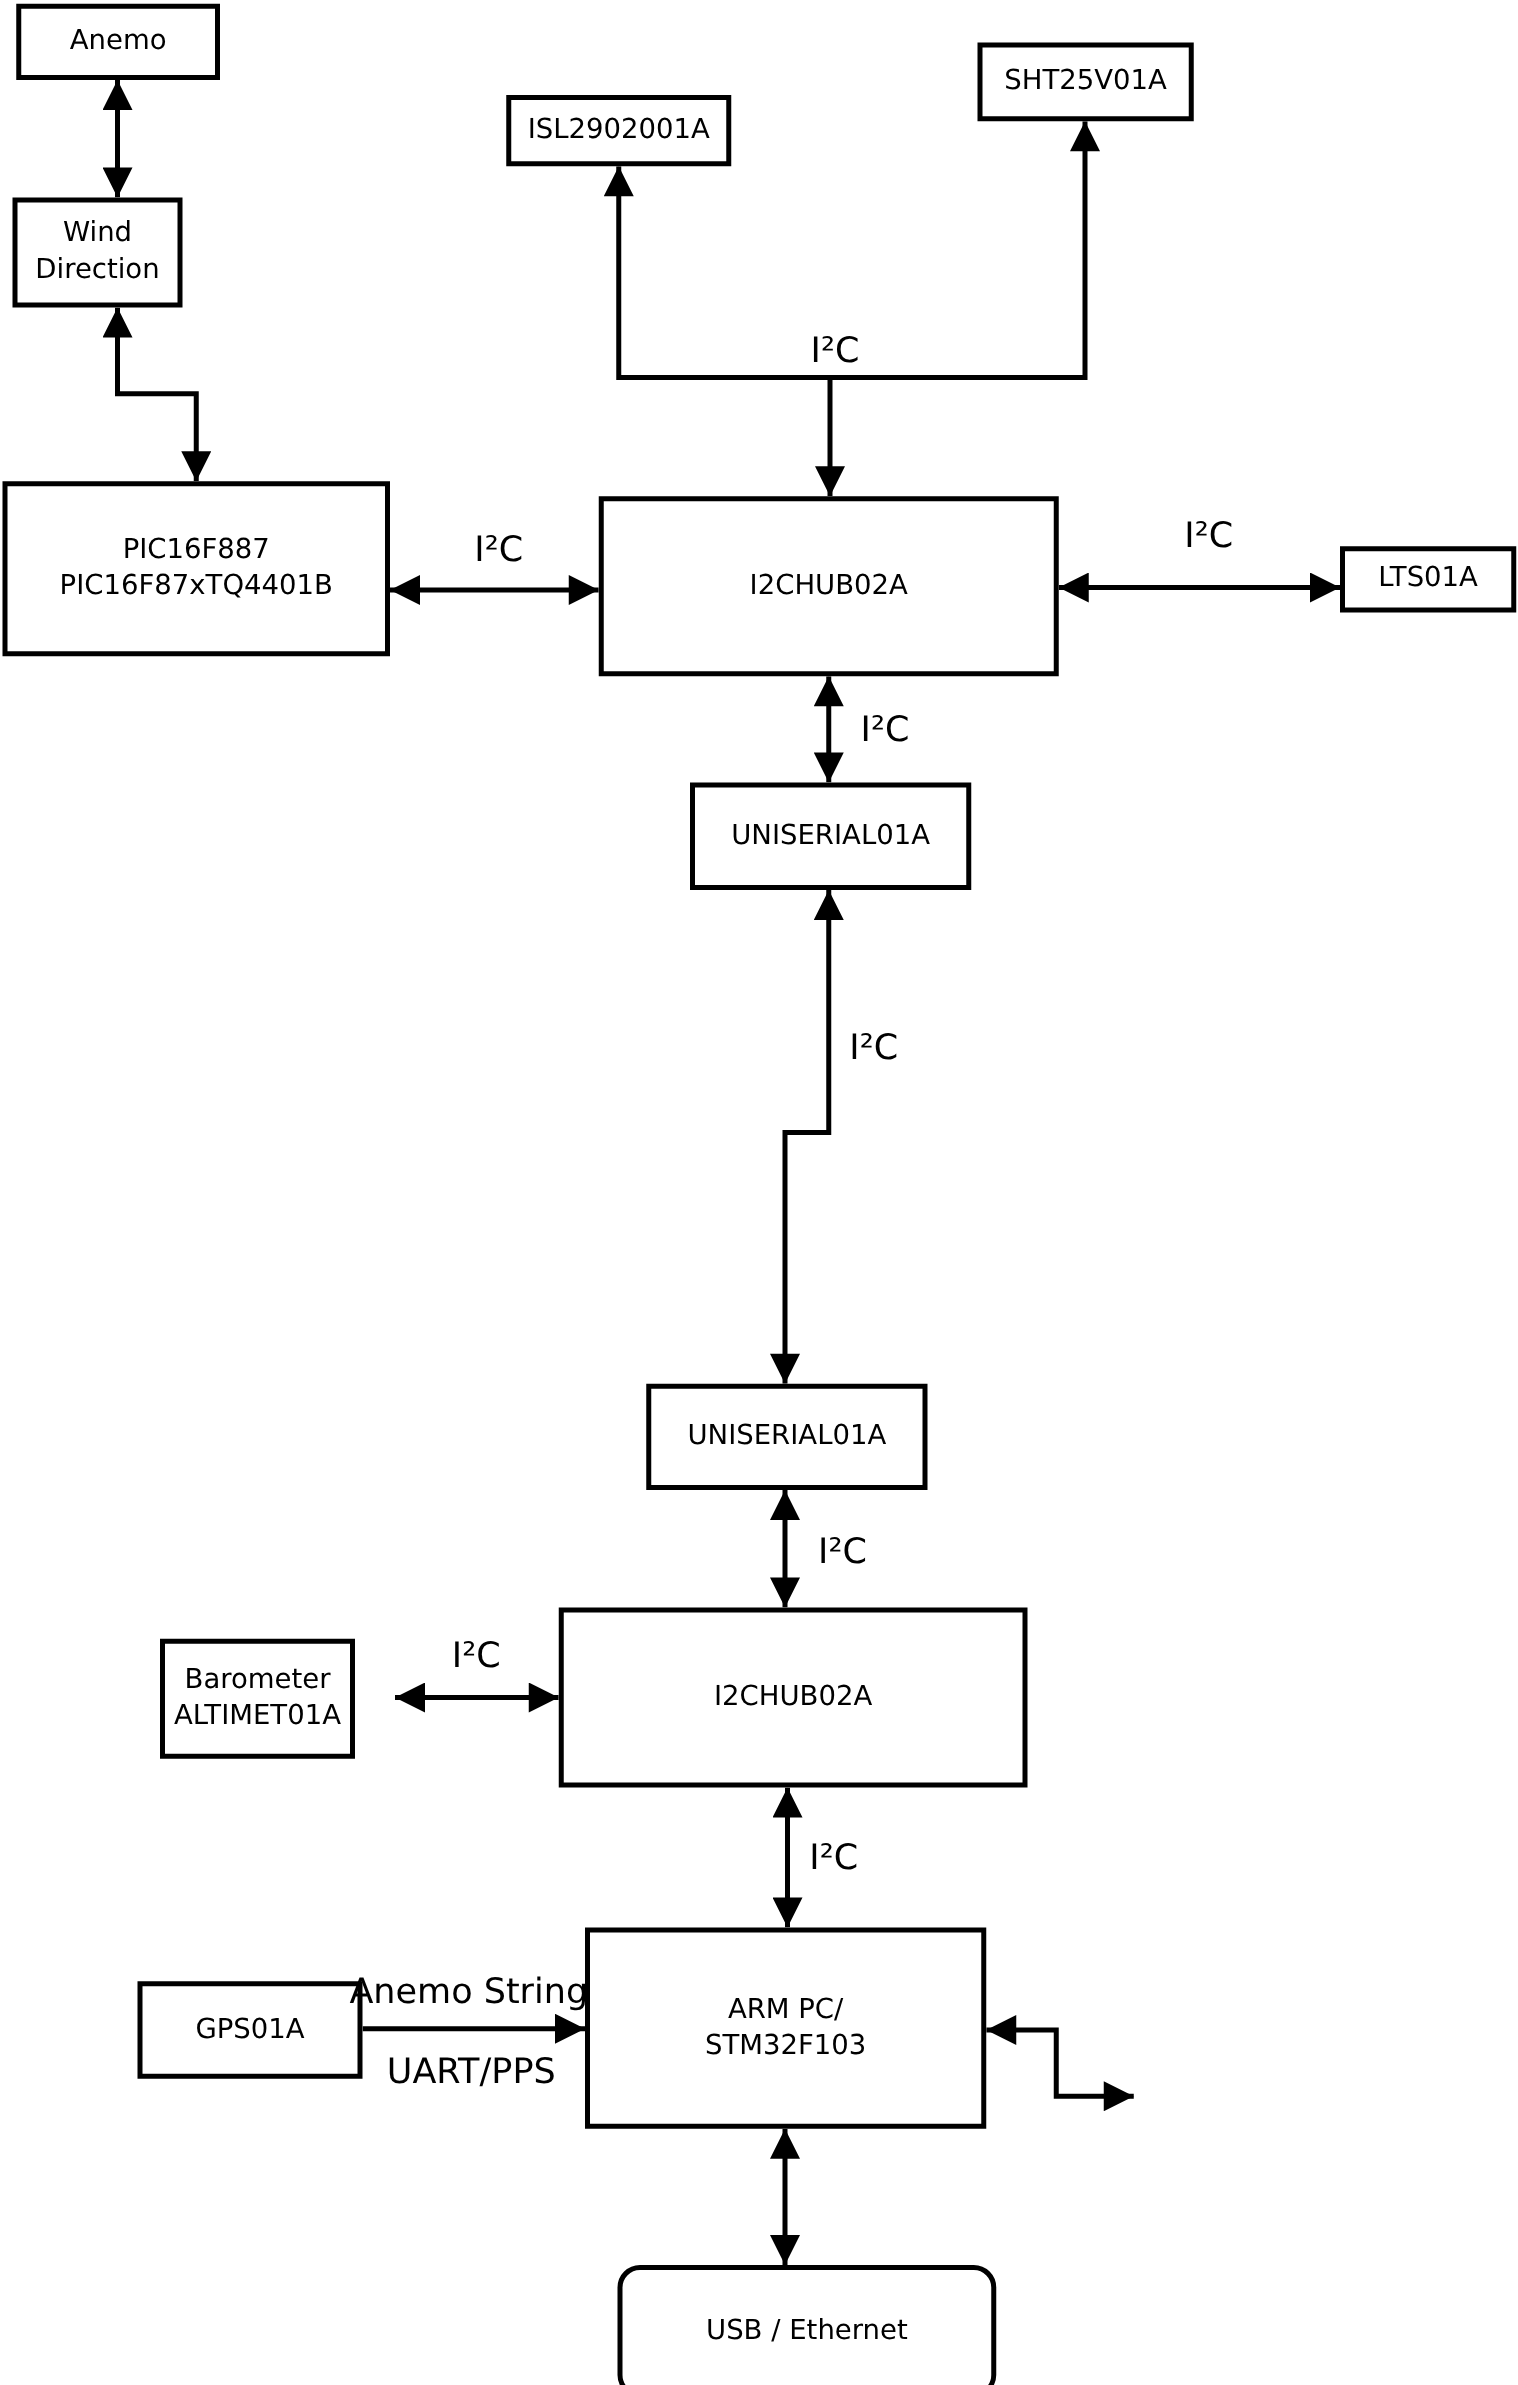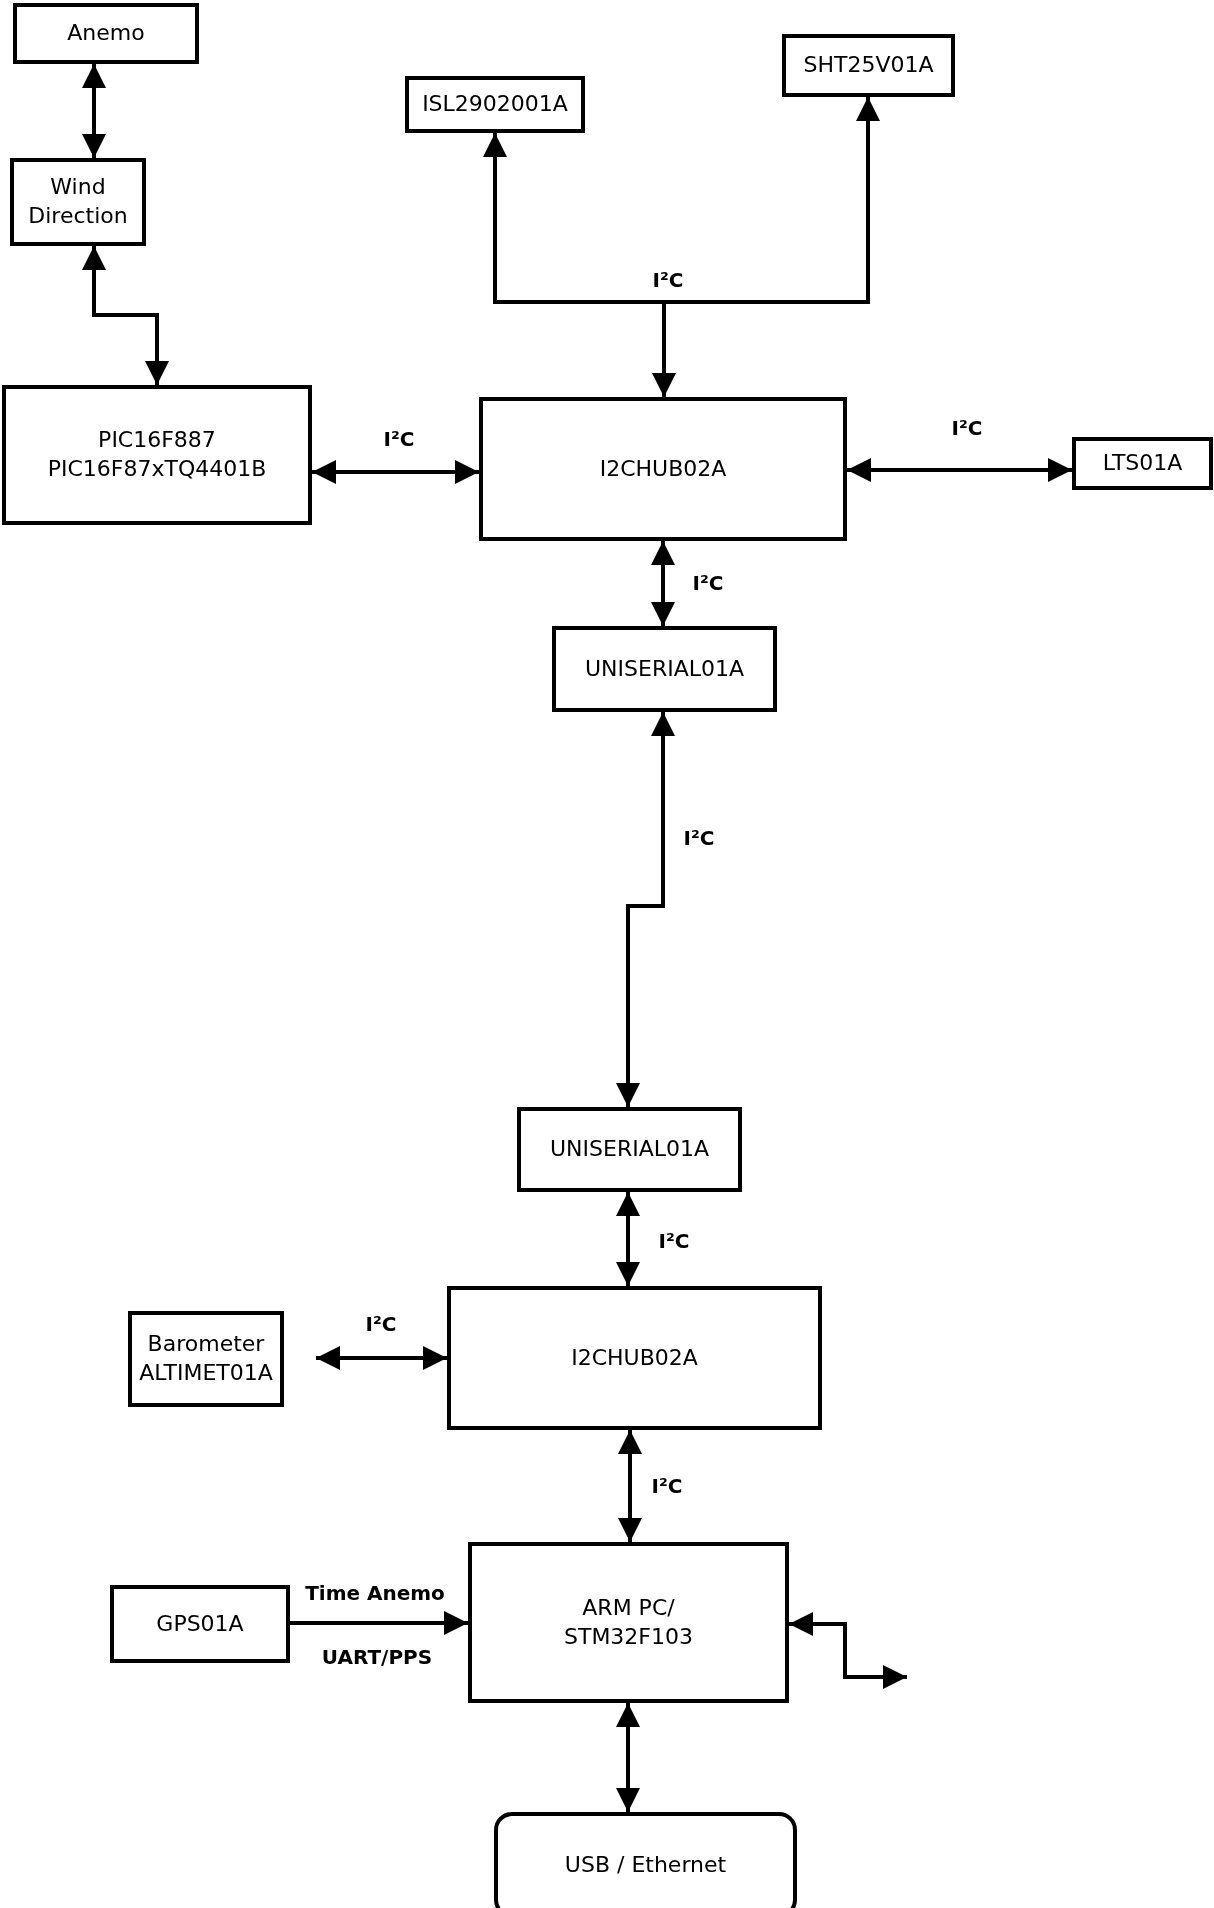--- a/index.html
+++ b/index.html
@@ -27,24 +27,23 @@
     align-items: center;
     justify-content: center;
     text-align: center;
     font-size: 22px;
     line-height: 1.3;
     white-space: nowrap;
   }
   .edge-label {
     position: absolute;
     transform: translate(-50%, -50%);
-    font-size: 20px;
+    font-size: 28px;
     white-space: nowrap;
     background: transparent;
-    font-weight: bold;
   }
 </style>
 </head>
 <body>
 
 <div id="stage">
 
   <svg id="wires" viewBox="0 0 1214 1908" xmlns="http://www.w3.org/2000/svg">
     <defs>
       <marker id="ah" viewBox="0 0 10 10" refX="10" refY="5" markerWidth="7.5" markerHeight="6" orient="auto-start-reverse" markerUnits="strokeWidth">
@@ -62,21 +61,21 @@
       <path d="M663,712 V906 H628 V1107" marker-start="url(#ah)" marker-end="url(#ah)"></path>
       <path d="M628,1192 V1286" marker-start="url(#ah)" marker-end="url(#ah)"></path>
       <path d="M316,1358 H447" marker-start="url(#ah)" marker-end="url(#ah)"></path>
       <path d="M630,1430 V1542" marker-start="url(#ah)" marker-end="url(#ah)"></path>
       <path d="M290,1623 H468" marker-end="url(#ah)"></path>
       <path d="M789,1624 H845 V1677 H907" marker-start="url(#ah)" marker-end="url(#ah)"></path>
       <path d="M628,1703 V1812" marker-start="url(#ah)" marker-end="url(#ah)"></path>
     </g>
   </svg>
 
-  <div class="node" style="left:13px; top:3px; width:186px; height:61px;">
+  <div class="node" style="left:13px; top:3px; width:163px; height:61px;">
     <span>Anemo</span>
   </div>
 
   <div class="node" style="left:10px; top:158px; width:136px; height:88px;">
     <span>Wind</span>
     <span>Direction</span>
   </div>
 
   <div class="node" style="left:2px; top:385px; width:310px; height:140px;">
     <span>PIC16F887</span>
@@ -139,17 +138,17 @@
   <div class="edge-label" style="left:708px; top:583px;">I²C</div>
 
   <div class="edge-label" style="left:699px; top:838px;">I²C</div>
 
   <div class="edge-label" style="left:674px; top:1241px;">I²C</div>
 
   <div class="edge-label" style="left:381px; top:1324px;">I²C</div>
 
   <div class="edge-label" style="left:667px; top:1486px;">I²C</div>
 
-  <div class="edge-label" style="left:375px; top:1593px;">Time Anemo</div>
+  <div class="edge-label" style="left:375px; top:1593px;">Anemo String</div>
 
   <div class="edge-label" style="left:377px; top:1657px;">UART/PPS</div>
 
 </div>
 
 </body></html>

